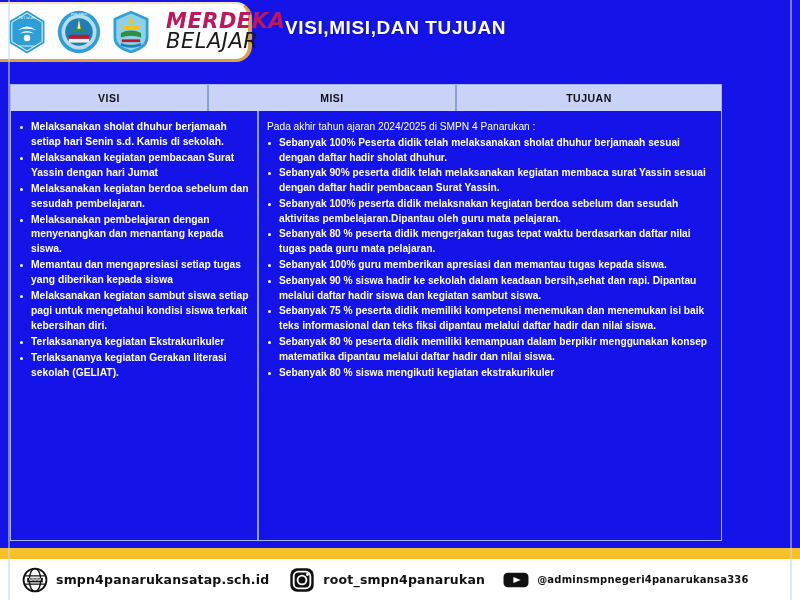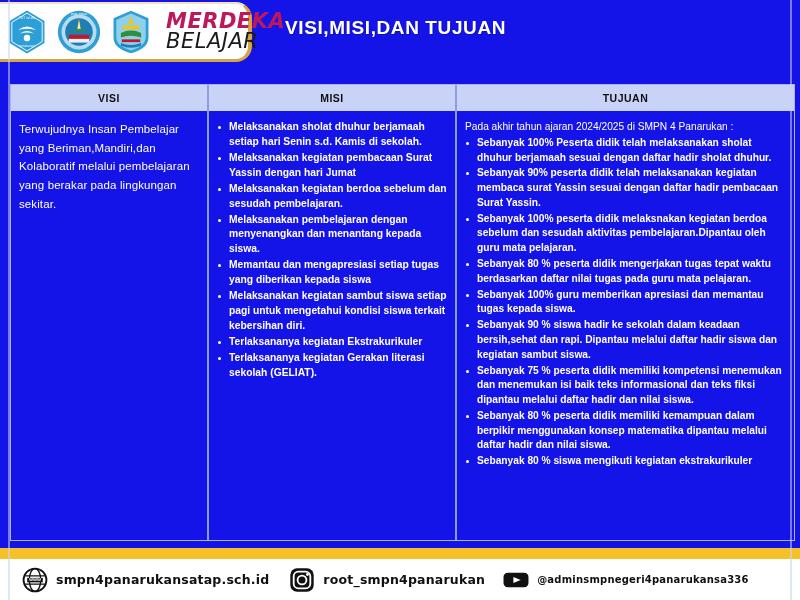--- a/index.html
+++ b/index.html
@@ -80,21 +80,21 @@
     letter-spacing: 0.6px;
     line-height: 1.45;
     text-shadow: 1px 1px 1px rgba(0,0,0,0.22);
   }
 
   
   .table {
     position: absolute;
     left: 10px;
     top: 84px;
-    width: 785px;
+    width: 712px;
     height: 457px;
     border: 1px solid #aab4e8;
     box-sizing: border-box;
     display: flex;
     flex-direction: column;
     background: #1414e8;
   }
   .thead {
     display: flex;
     height: 26px;
@@ -281,23 +281,20 @@
 <div class="table">
 
   <div class="thead">
     <div class="th col-visi">VISI</div>
     <div class="th col-misi">MISI</div>
     <div class="th col-tujuan">TUJUAN</div>
   </div>
 
   <div class="tbody">
 
-    <div class="td col-visi">
-      <div class="visi-text">Terwujudnya Insan Pembelajar yang Beriman,Mandiri,dan Kolaboratif melalui pembelajaran yang berakar pada lingkungan sekitar.</div>
-    </div>
 
     <div class="td col-misi">
       <ul class="bullets misi-list">
         <li>Melaksanakan sholat dhuhur berjamaah setiap hari Senin s.d. Kamis di sekolah.</li>
         <li>Melaksanakan kegiatan pembacaan Surat Yassin dengan hari Jumat</li>
         <li> Melaksanakan kegiatan berdoa sebelum dan sesudah pembelajaran.</li>
         <li>Melaksanakan pembelajaran dengan menyenangkan dan menantang  kepada siswa.</li>
         <li> Memantau dan mengapresiasi setiap tugas yang diberikan kepada siswa</li>
         <li>Melaksanakan kegiatan sambut siswa setiap pagi untuk mengetahui kondisi siswa terkait kebersihan diri.</li>
         <li>Terlaksananya kegiatan Ekstrakurikuler</li>

